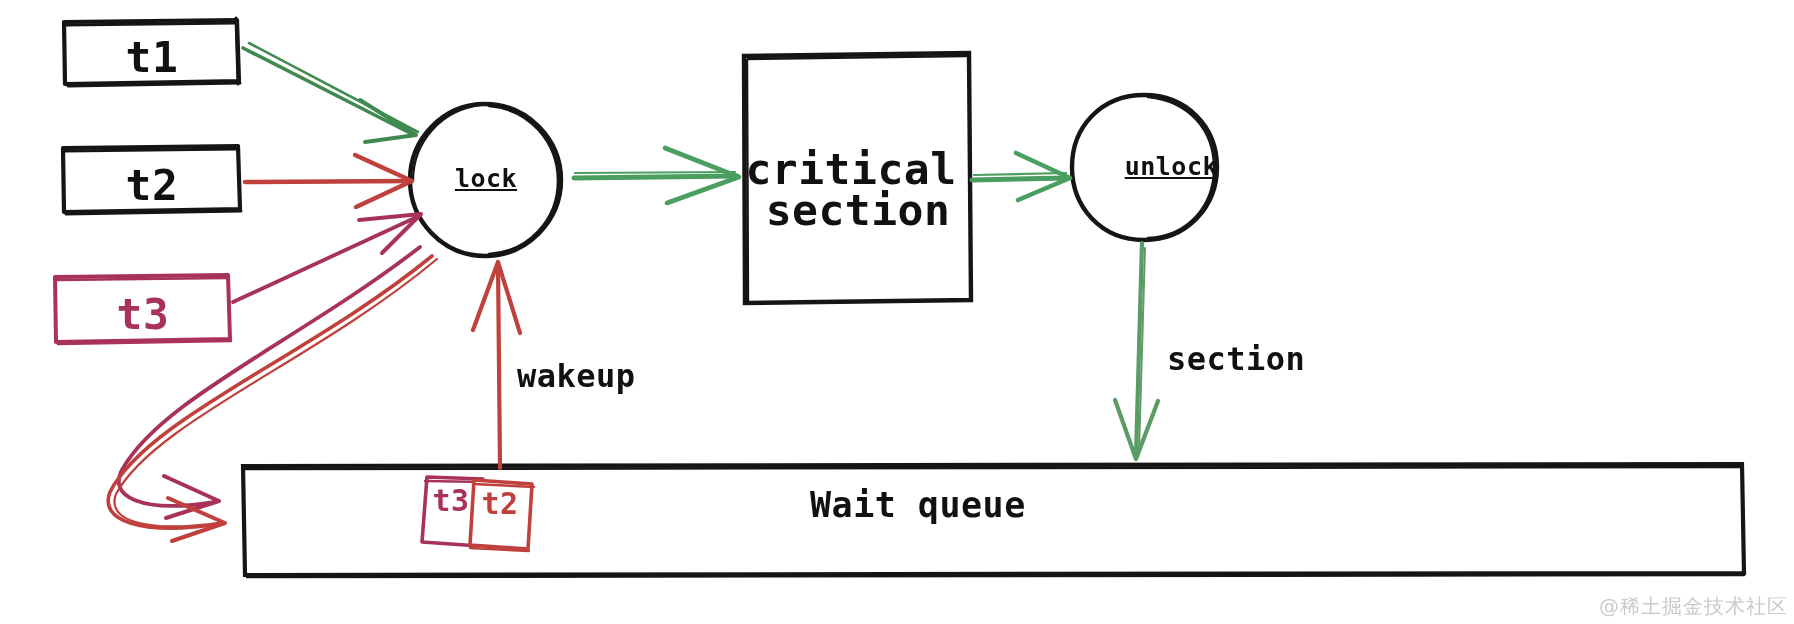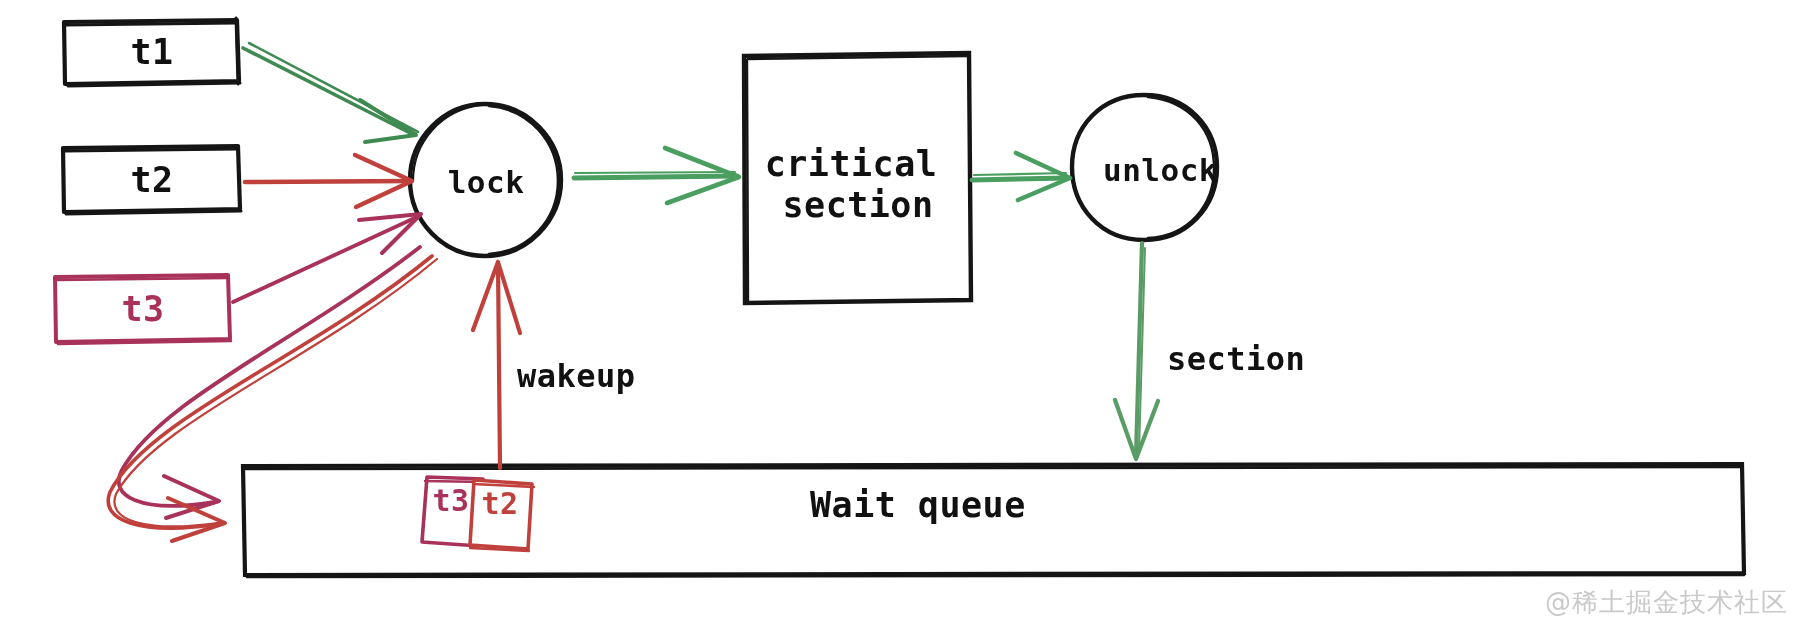--- a/index.html
+++ b/index.html
@@ -26,47 +26,48 @@
   }
   .lbl {
     position: absolute;
     font-family: "DejaVu Sans Mono", monospace;
     color: #111111;
     white-space: pre;
     line-height: 1.18;
     letter-spacing: 0.5px;
   }
   .node-label {
-    font-size: 31px;
+    font-size: 25px;
     font-weight: 700;
     text-align: center;
+    text-decoration: underline;
   }
   .edge-label {
     font-size: 32px;
     font-weight: 700;
   }
   .box-label {
-    font-size: 35px;
+    font-size: 43px;
     font-weight: 700;
     text-align: center;
   }
   .queue-label {
     font-size: 35px;
     font-weight: 700;
   }
   .mini-label {
     font-size: 30px;
     font-weight: 700;
   }
   .watermark {
     position: absolute;
     right: 6px;
     bottom: 4px;
     font-family: "DejaVu Sans", sans-serif;
-    font-size: 26px;
+    font-size: 20px;
     color: #c9c9c9;
     letter-spacing: 1px;
     white-space: pre;
   }
 </style>
 </head>
 <body>
 
 <div id="canvas">
 

